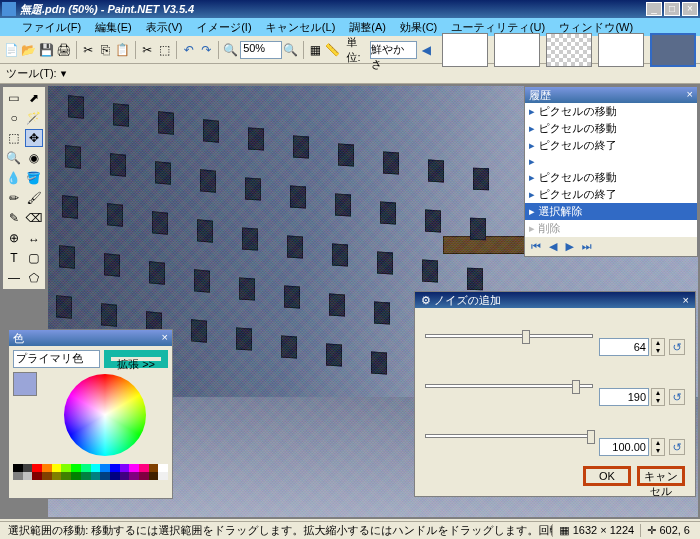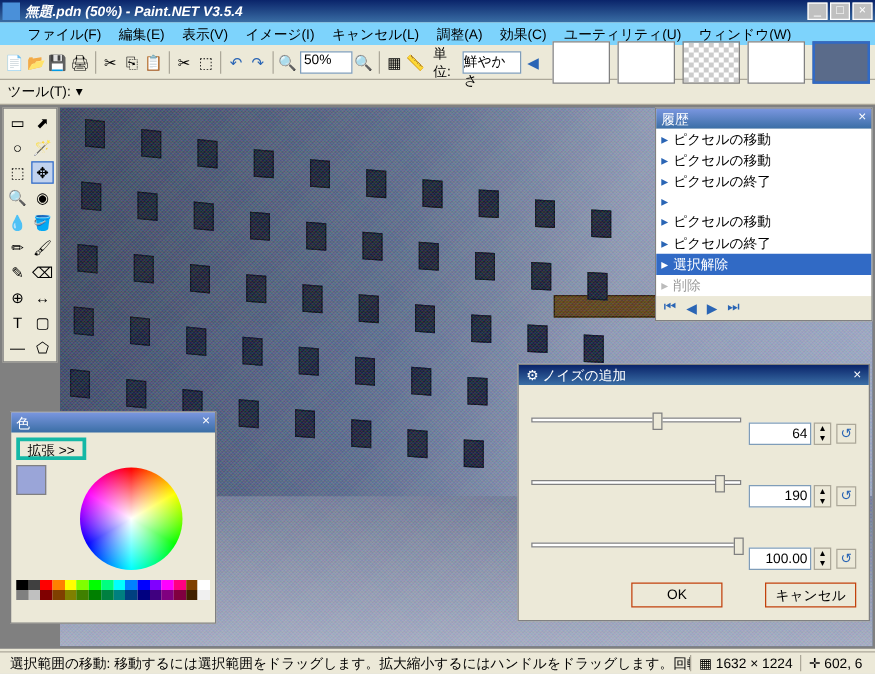--- a/index.html
+++ b/index.html
@@ -42,39 +42,39 @@
 .hist-item { padding: 1px 4px; display: flex; align-items: center; gap: 4px; }
 .hist-item.sel { background: #316ac5; color: #fff; }
 .hist-item .bullet { color: #2a65b5; }
 .hist-item.sel .bullet { color:#fff; }
 .hist-btns { padding: 3px 6px; display:flex; gap:8px; background:#ece9d8; }
 .hist-btns span { color:#2a65b5; cursor:default; }
 .colors { position: absolute; left: 8px; bottom: 20px; width: 165px; height: 170px; background: #ece9d8; border: 1px solid #808080; }
 .colors-body { padding: 4px; }
 .color-row { display: flex; gap: 4px; align-items: center; }
 .color-sel { height: 18px; border: 1px solid #7f9db9; background: #fff; flex: 1; padding: 0 2px; }
-.color-btn { height: 18px; padding: 0 6px; border: 3px solid #14b8a6; background: #ece9d8; }
+.color-btn { height: 18px; padding: 0 6px; border: 7px solid #14b8a6; background: #ece9d8; }
 .swatch { width: 24px; height: 24px; border: 1px solid #808080; margin-top: 4px; }
 .wheel { width: 82px; height: 82px; border-radius: 50%; margin: 6px auto; background: conic-gradient(red,yellow,lime,cyan,blue,magenta,red); position:relative; }
 .wheel::after { content:""; position:absolute; inset:0; border-radius:50%; background: radial-gradient(circle,#fff 0%,transparent 70%); }
 .palette { display: grid; grid-template-columns: repeat(16,1fr); gap: 0; margin-top: 2px; }
 .pal { height: 8px; }
 .noise-dlg { position: absolute; right: 4px; bottom: 22px; width: 282px; background: #ece9d8; border: 1px solid #808080; }
 .dlg-title { background: linear-gradient(#0a246a,#3a6ea5); color: #fff; height: 16px; padding: 1px 6px; display:flex; justify-content:space-between; align-items:center; }
 .dlg-body { padding: 8px 10px 10px; }
 .slider-row { margin-bottom: 10px; }
 .slider-row label { display: block; margin-bottom: 2px; }
 .slider-track { height: 4px; background: #fff; border: 1px solid #808080; position: relative; margin: 6px 0; }
 .slider-thumb { position: absolute; top: -5px; width: 8px; height: 14px; background: #ece9d8; border: 1px solid #808080; }
 .slider-val { display: flex; justify-content: flex-end; gap: 2px; align-items:center;margin-top:22px; }
 .slider-val input { width: 50px; height: 18px; text-align: right; border: 1px solid #7f9db9; padding: 0 2px; }
 .spinner { width: 14px; height: 18px; background: #ece9d8; border: 1px solid #aca899; font-size:8px; text-align:center; line-height:8px; }
 .reset { width:16px; height:16px; border:1px solid #aca899; margin-left:2px; text-align:center; line-height:14px; color:#2a65b5; }
 .dlg-btns { display: flex; justify-content: flex-end; gap: 6px; margin-top: 8px; }
-.dlg-btns button { width: 73px; height: 20px; border: 1px solid #c2410c; background: #ece9d8; margin-left: 28px; }
+.dlg-btns button { width: 48px; height: 20px; border: 3px solid #c2410c; background: #ece9d8; }
 .statusbar { position: absolute; bottom: 0; left: 0; right: 0; height: 18px; background: #ece9d8; border-top: 1px solid #aca899; display: flex; align-items: center; padding: 0 4px; font-size: 10px; }
 .statusbar .cell { border-left: 1px solid #aca899; padding: 0 6px; }
 .statusbar .msg { flex: 1; padding: 0 4px; overflow: hidden; white-space: nowrap; }
 </style>
 </head>
 <body>
 
 <div class="titlebar">
   <div class="icon"></div>
   <div class="title">無題.pdn (50%) - Paint.NET V3.5.4</div>
@@ -267,20 +267,21 @@
     </div>
   </div>
 
   <div class="colors">
     <div class="panel-title">
       <span>色</span>
         <span>×</span>
     </div>
     <div class="colors-body">
       <div class="color-row">
+        <div class="color-sel">プライマリ色</div>
         <div class="color-btn">拡張 &gt;&gt;</div>
       </div>
       <div style="display:flex; gap:4px; align-items:flex-start">
         <div>
           <div class="swatch" id="primary-swatch" style="background: rgb(154, 165, 216);"></div>
         </div>
         <div class="wheel"></div>
       </div>
       <div class="palette" id="palette">
           <div class="pal" style="background: rgb(0, 0, 0);"></div>

